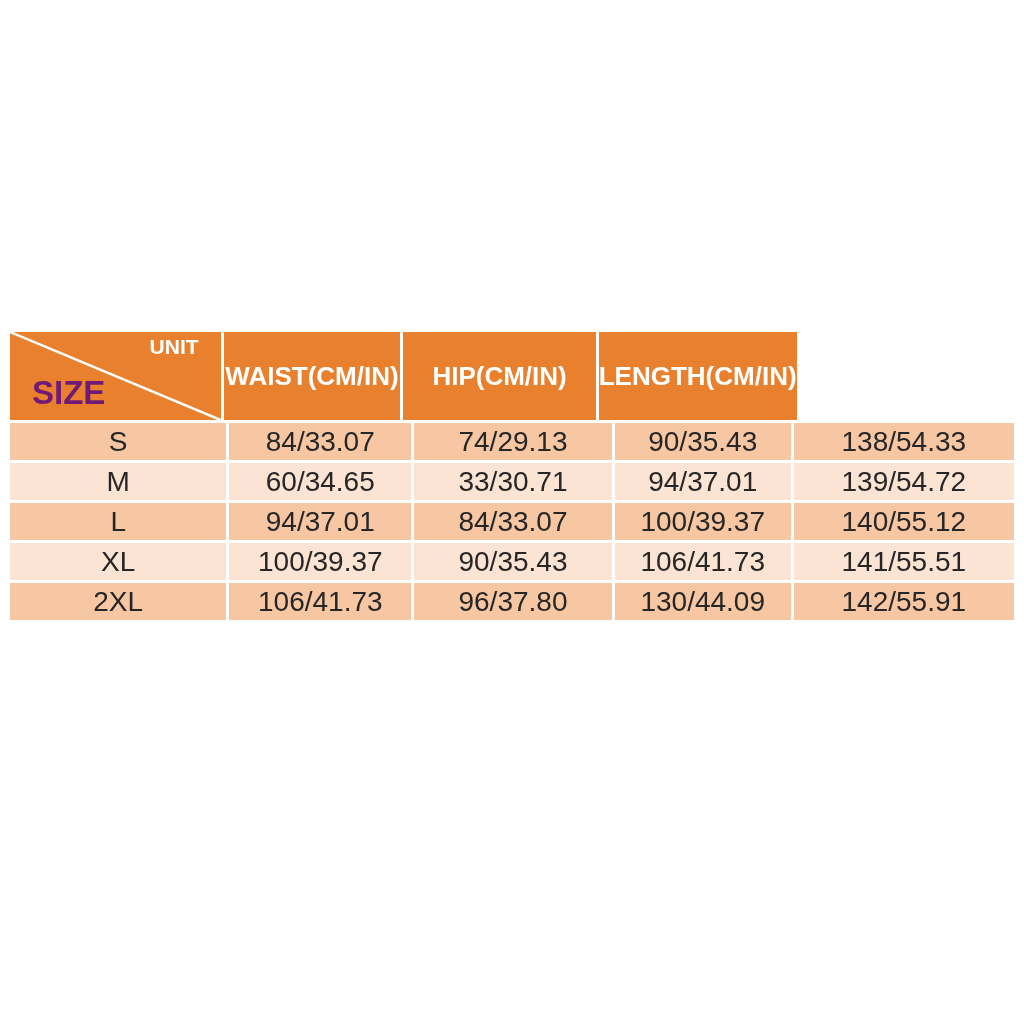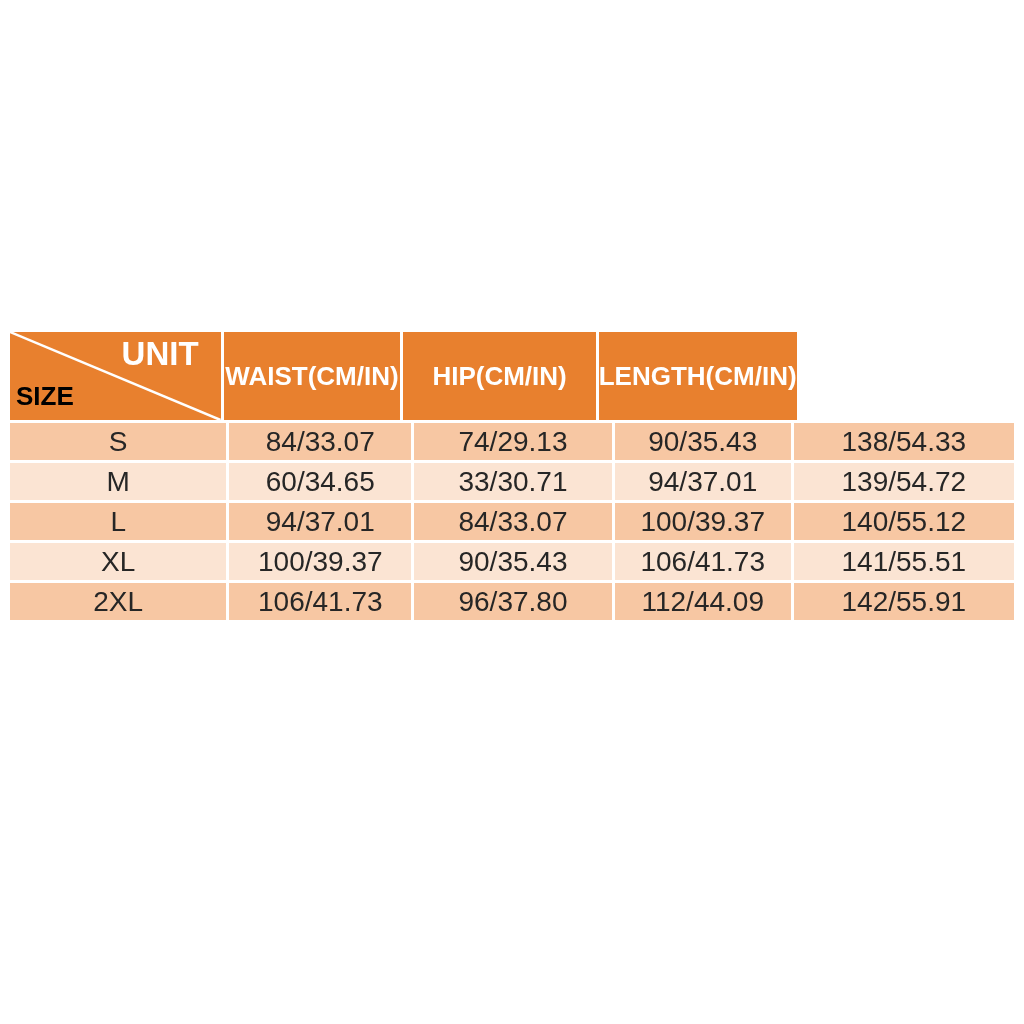--- a/index.html
+++ b/index.html
@@ -43,29 +43,29 @@
     background: #e8802e;
     overflow: hidden;
   }
   .corner svg { position: absolute; left: 0; top: 0; width: 100%; height: 100%; display: block; }
   .corner .unit-label {
     position: absolute;
     top: 3px;
     right: 22px;
     color: #ffffff;
     font-weight: bold;
-    font-size: 33px;
+    font-size: 21px;
   }
   .corner .size-label {
     position: absolute;
     bottom: 8px;
-    left: 6px;
-    color: #000000;
+    left: 22px;
+    color: #701a75;
     font-weight: bold;
-    font-size: 26px;
+    font-size: 33px;
   }
   .dcell {
     display: flex;
     align-items: center;
     justify-content: center;
     font-size: 28px;
     color: #262626;
     white-space: nowrap;
   }
   .trow.odd  .dcell { background: #f7c7a3; }
@@ -118,17 +118,17 @@
     <div class="dcell">100/39.37</div>
     <div class="dcell">90/35.43</div>
     <div class="dcell">106/41.73</div>
     <div class="dcell">141/55.51</div>
   </div>
 
   <div class="trow data odd">
     <div class="dcell">2XL</div>
     <div class="dcell">106/41.73</div>
     <div class="dcell">96/37.80</div>
-    <div class="dcell">112/44.09</div>
+    <div class="dcell">130/44.09</div>
     <div class="dcell">142/55.91</div>
   </div>
 
 </div>
 
 </body></html>

